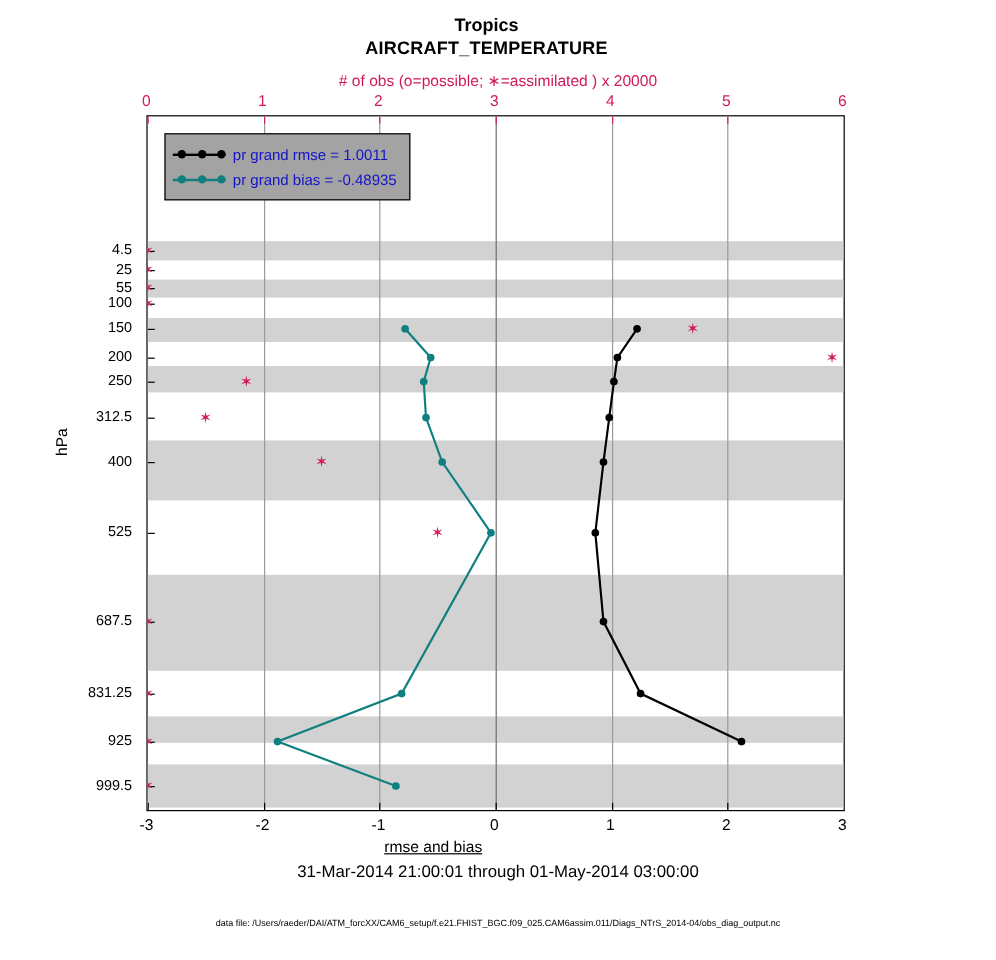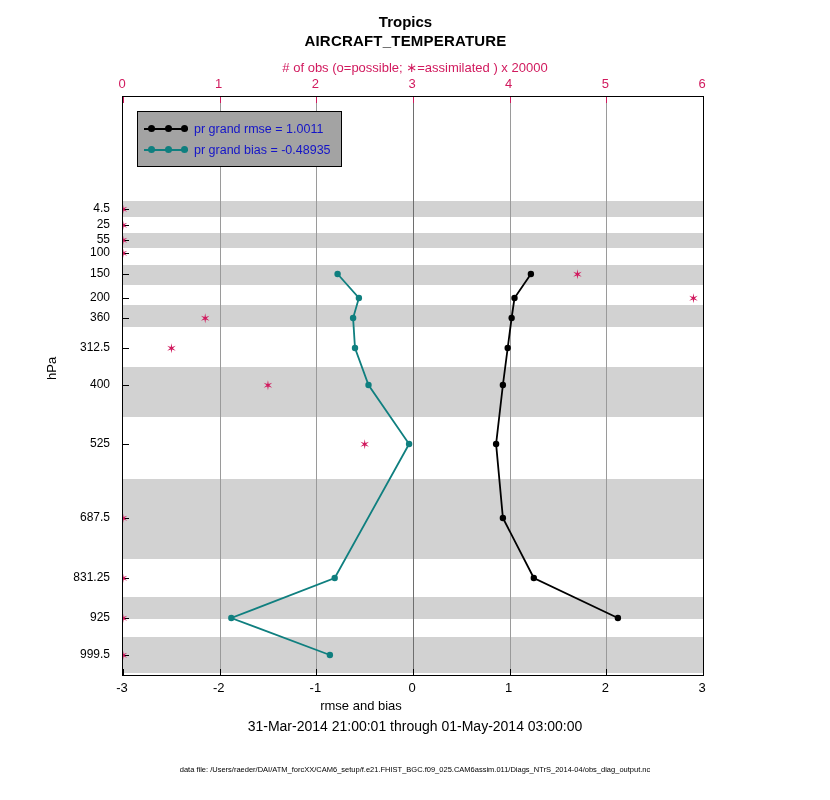--- a/index.html
+++ b/index.html
@@ -134,20 +134,21 @@
     transform-origin: left top;
     white-space: nowrap;
   }
   .x-axis-title {
     position: absolute;
     left: 0;
     top: 698px;
     width: 722px;
     text-align: center;
     font-size: 13px;
+    text-decoration: underline;
   }
   .date-range {
     position: absolute;
     left: 0;
     top: 718px;
     width: 830px;
     text-align: center;
     font-size: 14px;
   }
   .datafile {
@@ -363,21 +364,21 @@
     <div class="ylab" style="top: 252px;">
       <span class="ylab-inner">100</span>
     </div>
     <div class="ylab" style="top: 273px;">
       <span class="ylab-inner">150</span>
     </div>
     <div class="ylab" style="top: 297px;">
       <span class="ylab-inner">200</span>
     </div>
     <div class="ylab" style="top: 317px;">
-      <span class="ylab-inner">360</span>
+      <span class="ylab-inner">250</span>
     </div>
     <div class="ylab" style="top: 347px;">
       <span class="ylab-inner">312.5</span>
     </div>
     <div class="ylab" style="top: 384px;">
       <span class="ylab-inner">400</span>
     </div>
     <div class="ylab" style="top: 443px;">
       <span class="ylab-inner">525</span>
     </div>

